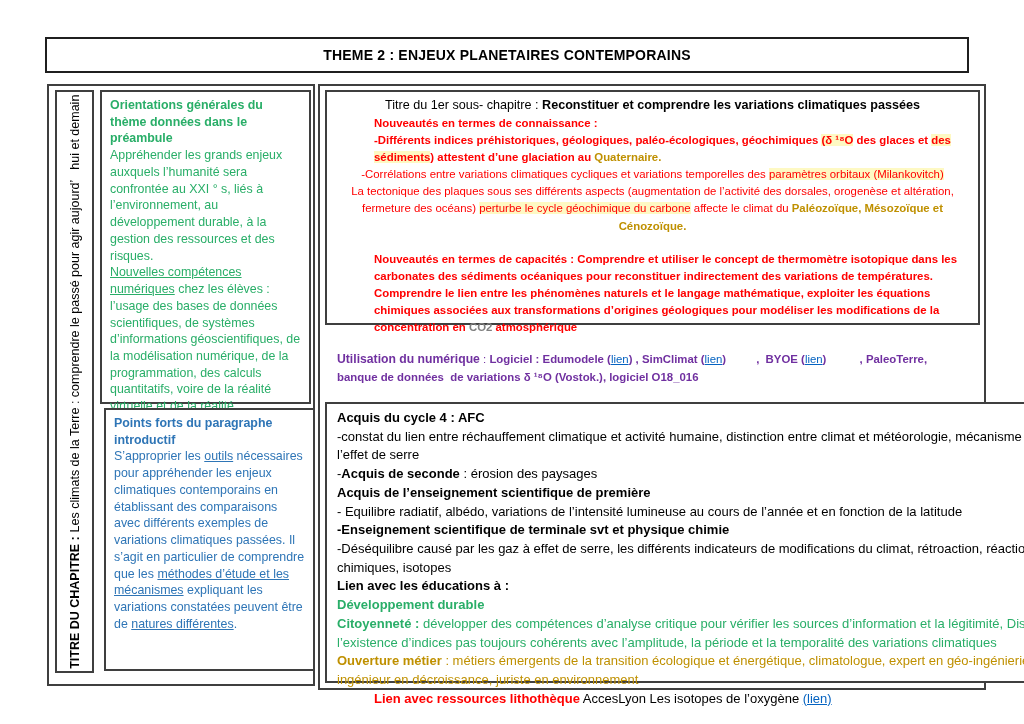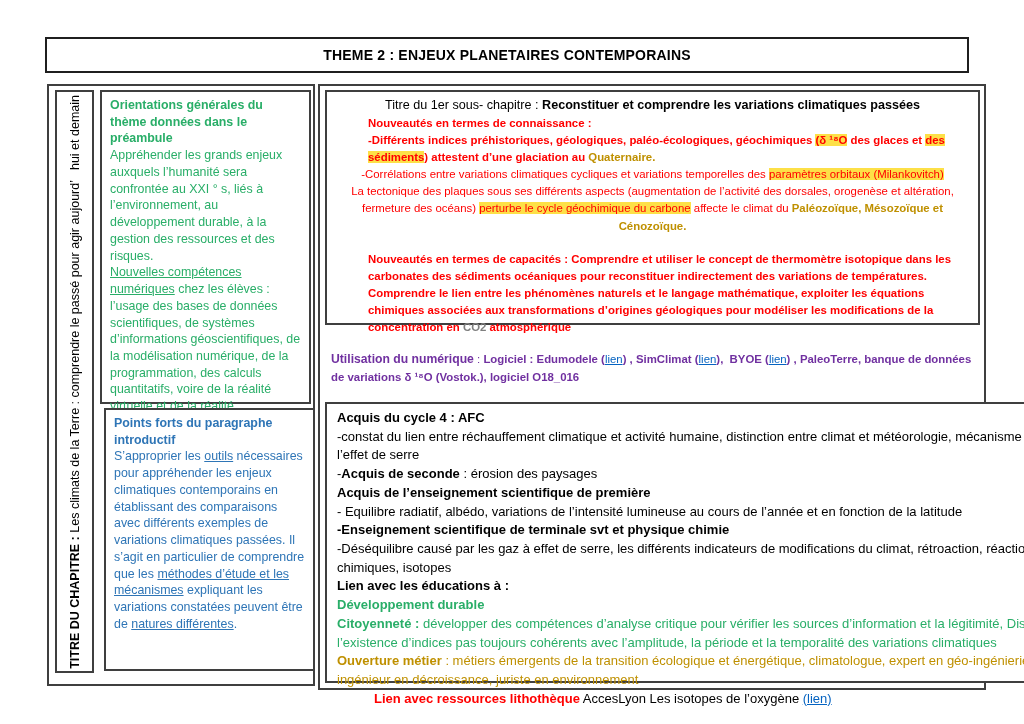--- a/index.html
+++ b/index.html
@@ -13,39 +13,39 @@
   .right-outer{left:318px;top:84px;width:668px;height:606px;border:2px solid #3f3f3f;}
   .side-box{left:55px;top:90px;width:39px;height:583px;border:2px solid #3f3f3f;
             display:flex;align-items:center;justify-content:center;}
   .vtext{writing-mode:vertical-rl;transform:rotate(180deg);font-size:12.5px;
          white-space:pre;color:#000;}
   .green-box{left:100px;top:90px;width:211px;height:314px;border:2px solid #3f3f3f;
              padding:5px 8px;color:#29AE68;font-size:12.4px;line-height:1.35;}
   .blue-box{left:104px;top:408px;width:211px;height:263px;border:2px solid #3f3f3f;
             padding:5px 8px;color:#2E75B6;font-size:12.4px;line-height:1.35;}
   .rtop{left:325px;top:90px;width:655px;height:235px;border:2px solid #3f3f3f;
-        padding:4px 4px;font-size:11.4px;line-height:1.5;}
+        padding:4px 10px;font-size:11.4px;line-height:1.5;}
   .rbottom{left:325px;top:402px;width:761px;height:281px;border:2px solid #3f3f3f;
            padding:5px 10px;font-size:13px;line-height:1.44;color:#000;}
   p{margin:0;}
   .b{font-weight:bold;}
   .u{text-decoration:underline;}
   .center{text-align:center;font-size:12.6px;}
   .red{color:#FF0000;text-align:center;}
   .redb{color:#FF0000;font-weight:bold;margin-left:37px;}
   .gold{color:#BF9000;font-weight:bold;}
   .goldline{color:#BF9000;}
-  .hl{background:#fde047;}
+  .hl{background:#fef9c3;}
   .purple{color:#7030A0;font-weight:bold;}
   .purple-sep{color:#7030A0;}
   .gray{color:#7F7F7F;text-align:right;}
   .green{color:#29AE68;}
   .greenb{color:#29AE68;font-weight:bold;}
   .link{color:#0563C1;text-decoration:underline;cursor:pointer;}
-  .pw{white-space:pre-wrap;}
+  .pw{white-space:pre-wrap;margin-left:30px;}
   .mt16{margin-top:16px;}
   .mt14{margin-top:14px;}
   .mt26{margin-top:26px;}
 </style>
 </head>
 <body>
 
 <div class="page">
 
   <div class="abs title-box">

